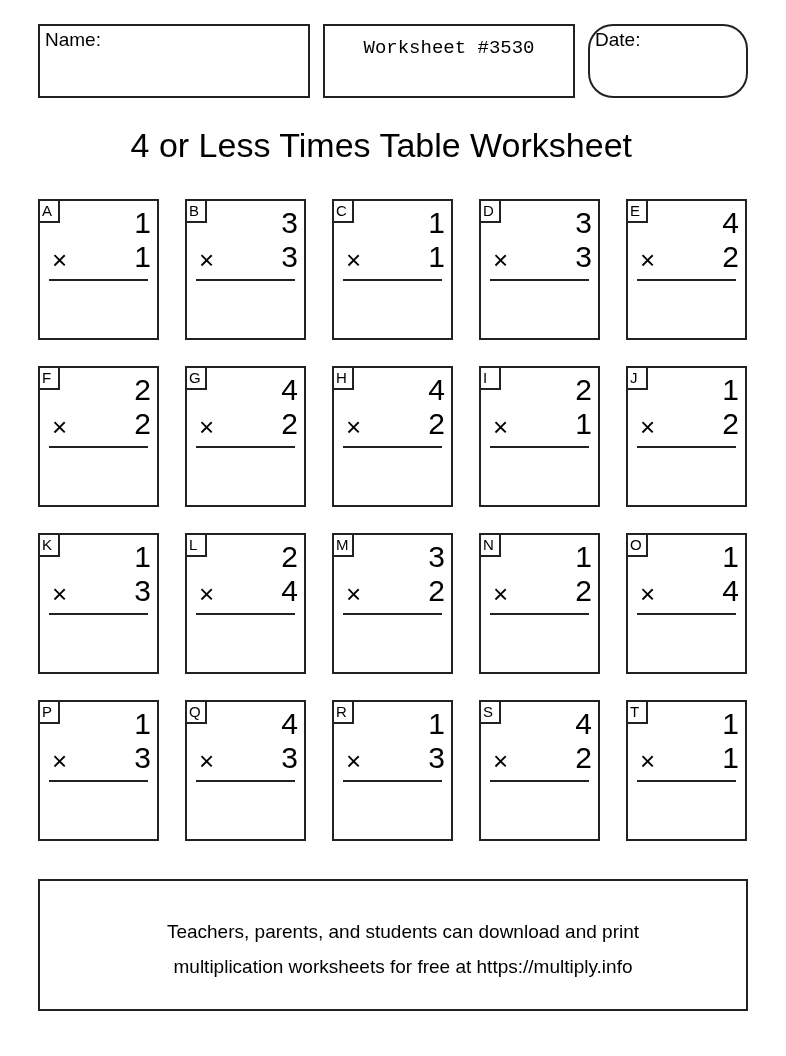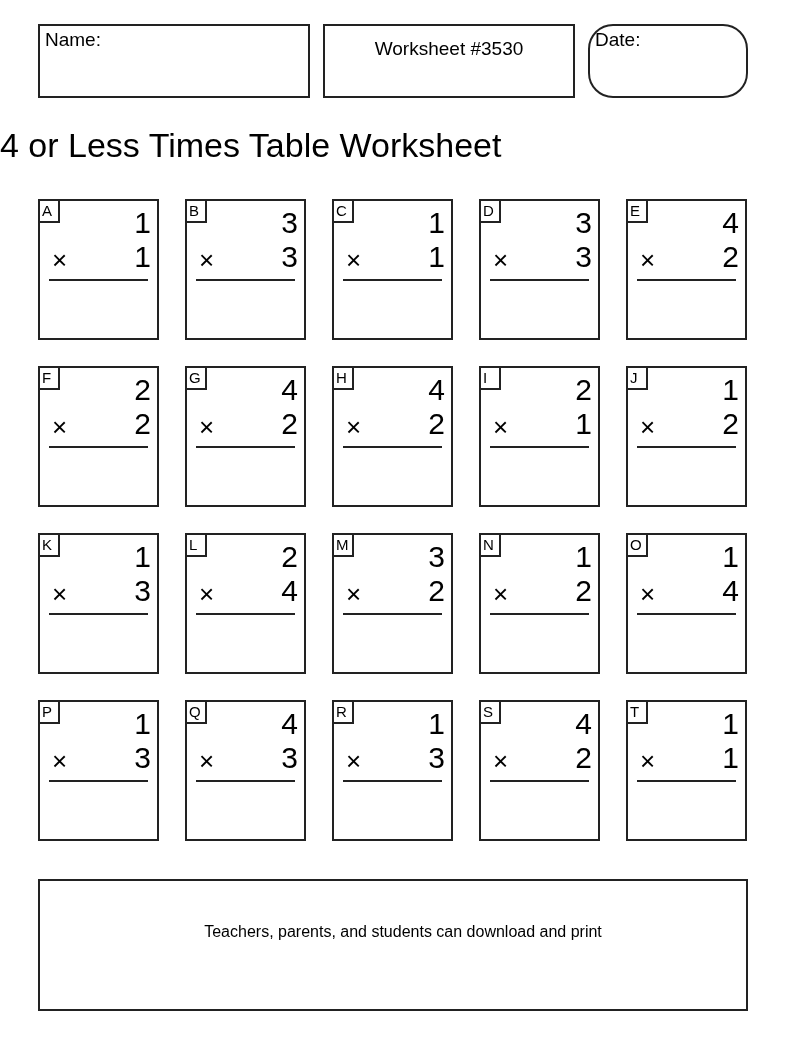--- a/index.html
+++ b/index.html
@@ -8,25 +8,25 @@
       font-family: "Liberation Sans", sans-serif; color: #000;
     }
     .hbox {
       position: absolute; top: 24px; height: 74px;
       border: 2px solid #222; box-sizing: border-box;
     }
     #name-box { left: 38px; width: 272px; }
     #ws-box { left: 323px; width: 252px; text-align: center; }
     #date-box { left: 588px; width: 160px; border-radius: 25px; }
     .hlabel { position: absolute; left: 5px; top: 3px; font-size: 19px; }
-    .ws-line { font-size: 19px; line-height: 31px; }
+    .ws-line { font-size: 19px; line-height: 31px; font-family: Liberation Mono, monospace; }
     #ws-box .inner { padding-top: 7px; }
     #title {
       position: absolute; top: 126px; left: 0; width: 632px;
-      text-align: left; font-size: 34px;
+      text-align: right; font-size: 34px;
     }
     .problem {
       position: absolute; width: 121px; height: 141px;
       border: 2px solid #222; box-sizing: border-box;
     }
     .plabel {
       position: absolute; left: -2px; top: -2px;
       width: 22px; height: 24px; border: 2px solid #222; box-sizing: border-box;
       font-size: 15px; line-height: 20px; padding-left: 2px;
     }
@@ -41,21 +41,21 @@
     }
     .rule {
       position: absolute; left: 9px; right: 9px; top: 78px;
       border-top: 2px solid #222;
     }
     #footer {
       position: absolute; left: 38px; top: 879px; width: 710px; height: 132px;
       border: 2px solid #222; box-sizing: border-box; text-align: center;
     }
     #footer .inner { padding-top: 33px; }
-    .fline { font-size: 16px; line-height: 35px; margin-left: 20px; }
+    .fline { font-size: 19px; line-height: 35px; margin-left: 20px; }
   </style>
 </head>
 <body>
 
 <div class="hbox" id="name-box">
   <span class="hlabel">Name:</span>
 </div>
 <div class="hbox" id="ws-box">
   <div class="inner">
     <div class="ws-line">Worksheet #3530</div>
@@ -206,14 +206,15 @@
       <div class="top-num">1</div>
       <div class="times">×</div>
       <div class="bot-num">1</div>
       <div class="rule"></div>
     </div>
   </div>
 
 <div id="footer">
   <div class="inner">
     <div class="fline">Teachers, parents, and students can download and print</div>
+    <div class="fline">multiplication worksheets for free at https://multiply.info</div>
   </div>
 </div>
 
 </body></html>

